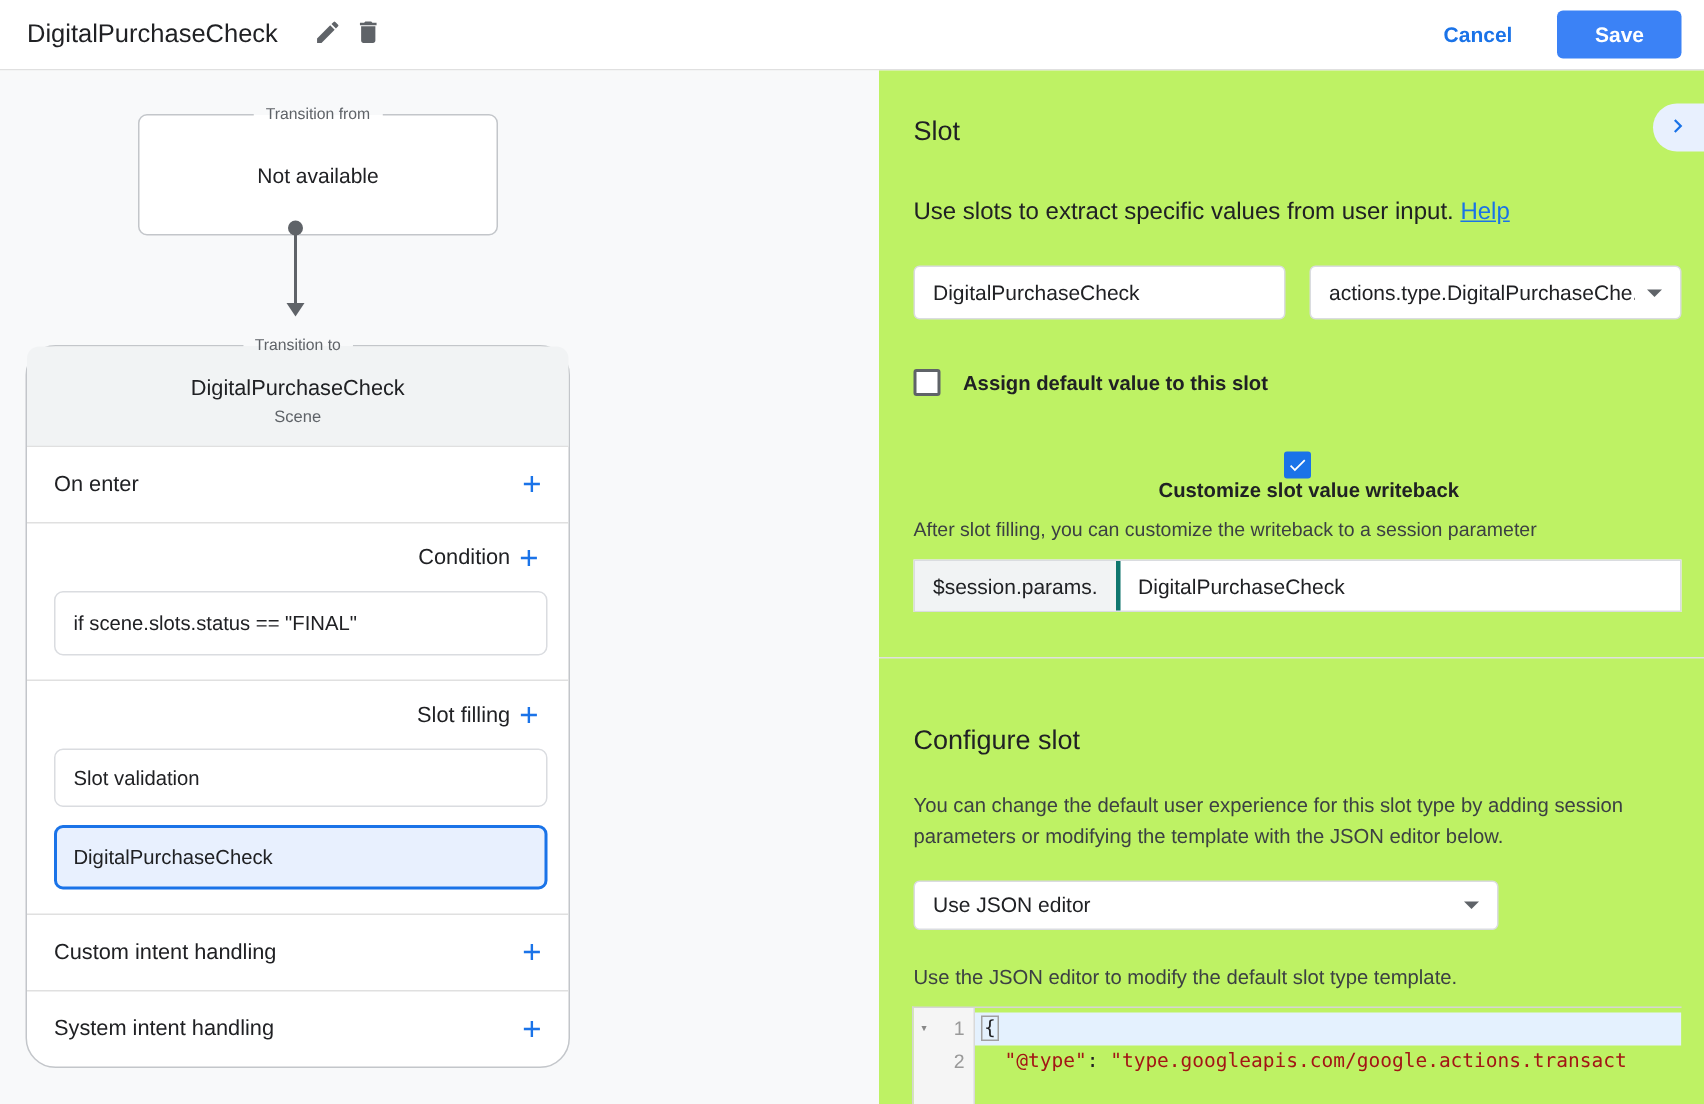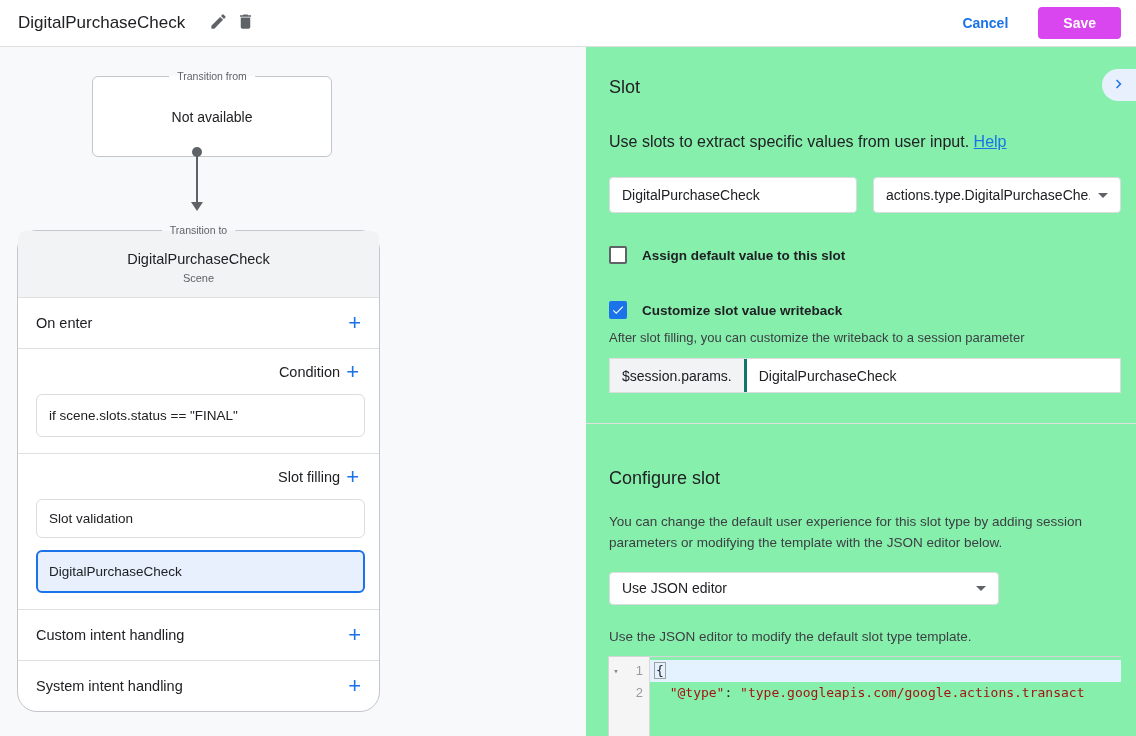--- a/index.html
+++ b/index.html
@@ -10,27 +10,27 @@
   .topbar { height:47px; background:#fff; border-bottom:1px solid #e0e0e0;
     display:flex; align-items:center; justify-content:space-between; padding:0 15px 0 18px; }
   .topbar-left { display:flex; align-items:center; }
   .page-title { font-size:17px; font-weight:400; color:#202124; }
   .icon-btn { background:none; border:none; cursor:pointer; padding:4px; display:flex; align-items:center; }
   .icon-btn svg { fill:#5f6368; }
   .icon-btn.first { margin-left:20px; }
   .topbar-right { display:flex; align-items:center; }
   .btn-cancel { background:none; border:none; color:#1a73e8; font-size:14px; font-weight:700;
     margin-right:30px; cursor:pointer; font-family:inherit; }
-  .btn-save { background:#d946ef; color:#fff; border:none; border-radius:4px;
+  .btn-save { background:#3b82f6; color:#fff; border:none; border-radius:4px;
     font-size:14px; font-weight:700; padding:8px 25px; cursor:pointer; font-family:inherit; }
 
   
   .main { display:flex; height:689px; }
   .canvas { width:586px; background:#f8f9fa; position:relative; flex:none; }
-  .panel { flex:1; background:#86efac; position:relative; padding:0 15px 0 23px; }
+  .panel { flex:1; background:#bef264; position:relative; padding:0 15px 0 23px; }
 
   
   .from-box { position:absolute; left:92px; top:29px; width:240px; height:81px;
     background:#fff; border:1px solid #c3c6ca; border-radius:6px; }
   .box-legend { position:absolute; top:-7px; left:50%; transform:translateX(-50%);
     font-size:10.5px; color:#5f6368; padding:0 8px; white-space:nowrap; line-height:13px; }
   .legend-from { background:linear-gradient(to bottom,#f8f9fa 50%,#ffffff 50%); }
   .legend-to { background:linear-gradient(to bottom,#f8f9fa 50%,#f1f3f4 50%); }
   .from-content { width:100%; height:100%; display:flex; align-items:center; justify-content:center;
     font-size:14px; color:#202124; }
@@ -217,21 +217,21 @@
         </div>
       </div>
 
       <div class="check-row">
         <span class="checkbox">
           <span></span>
         </span>
         <span class="check-label">Assign default value to this slot</span>
       </div>
 
-      <div class="check-row" style="margin-top:37px;">
+      <div class="check-row" style="margin-top:37px;flex-direction:column;">
         <span class="checkbox checked">
           <span>
               <svg width="14" height="14" viewBox="0 0 24 24" fill="#fff">
                 <path d="M9 16.2 4.8 12l-1.4 1.4L9 19 21 7l-1.4-1.4z"></path>
               </svg>
             </span>
         </span>
         <span class="check-label">Customize slot value writeback</span>
       </div>
       <p class="desc" style="margin-top:9px;">After slot filling, you can customize the writeback to a session parameter</p>

